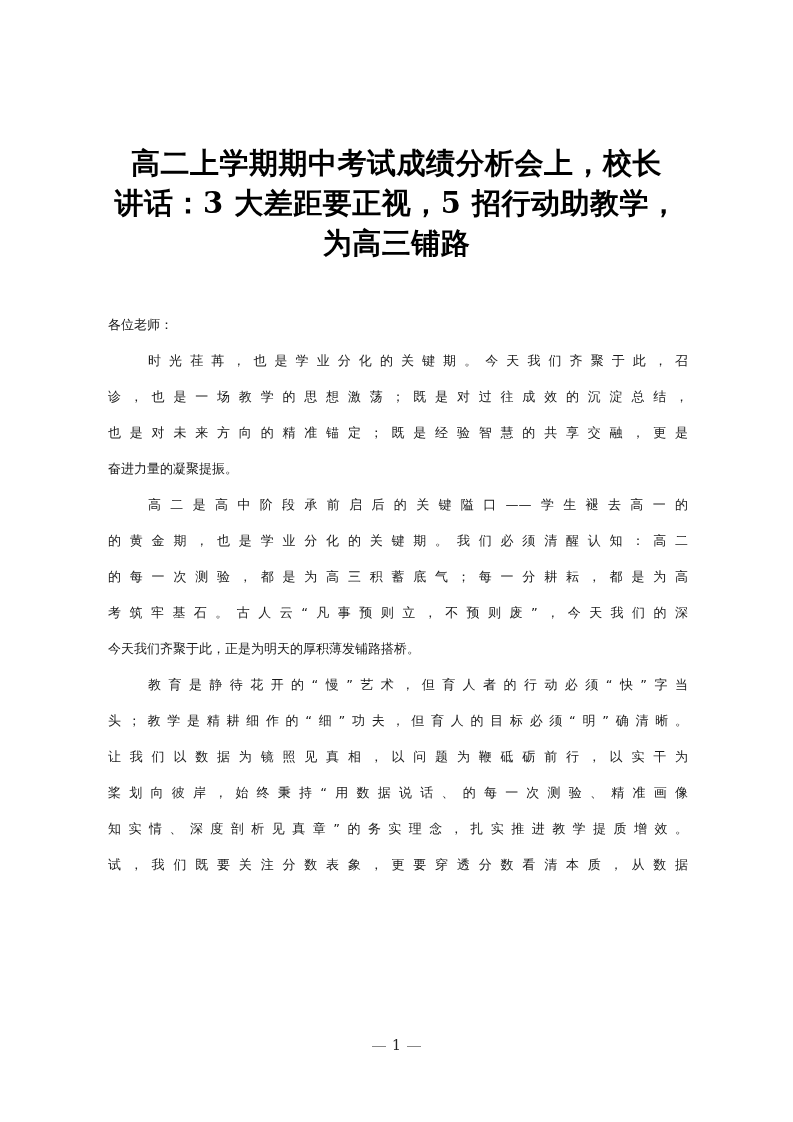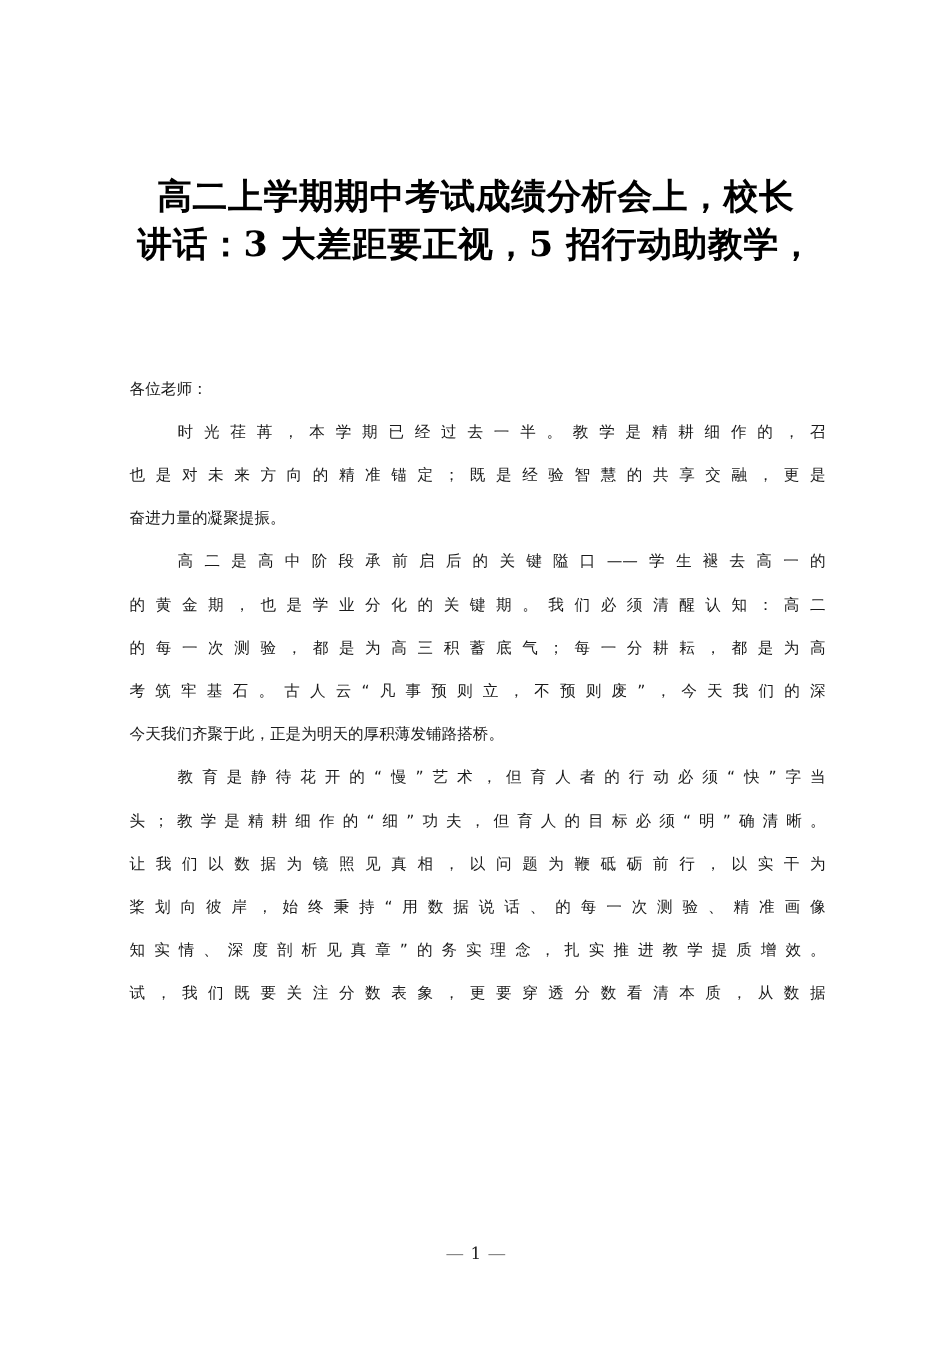--- a/index.html
+++ b/index.html
@@ -81,27 +81,29 @@
     }
   </style>
 </head>
 <body>
 
 <div class="page">
 
   <div class="title">
     <span class="line">高二上学期期中考试成绩分析会上，校长</span>
     <span class="line">讲话：3 大差距要正视，5 招行动助教学，</span>
+    <span class="line">为高三铺路</span>
   </div>
 
   <div class="body">
     <span class="line last">各位老师：</span>
 
     <div>
-      <span class="line indent">时光荏苒，本学期已经过去一半。教学是精耕细作的，召</span>
+      <span class="line indent">时光荏苒，也是学业分化的关键期。今天我们齐聚于此，召</span>
+      <span class="line">诊，也是一场教学的思想激荡；既是对过往成效的沉淀总结，</span>
       <span class="line">也是对未来方向的精准锚定；既是经验智慧的共享交融，更是</span>
       <span class="line last">奋进力量的凝聚提振。</span>
     </div>
 
     <div>
       <span class="line indent">高二是高中阶段承前启后的关键隘口——学生褪去高一的</span>
       <span class="line">的黄金期，也是学业分化的关键期。我们必须清醒认知：高二</span>
       <span class="line">的每一次测验，都是为高三积蓄底气；每一分耕耘，都是为高</span>
       <span class="line">考筑牢基石。古人云“凡事预则立，不预则废”，今天我们的深</span>
       <span class="line last">今天我们齐聚于此，正是为明天的厚积薄发铺路搭桥。</span>

